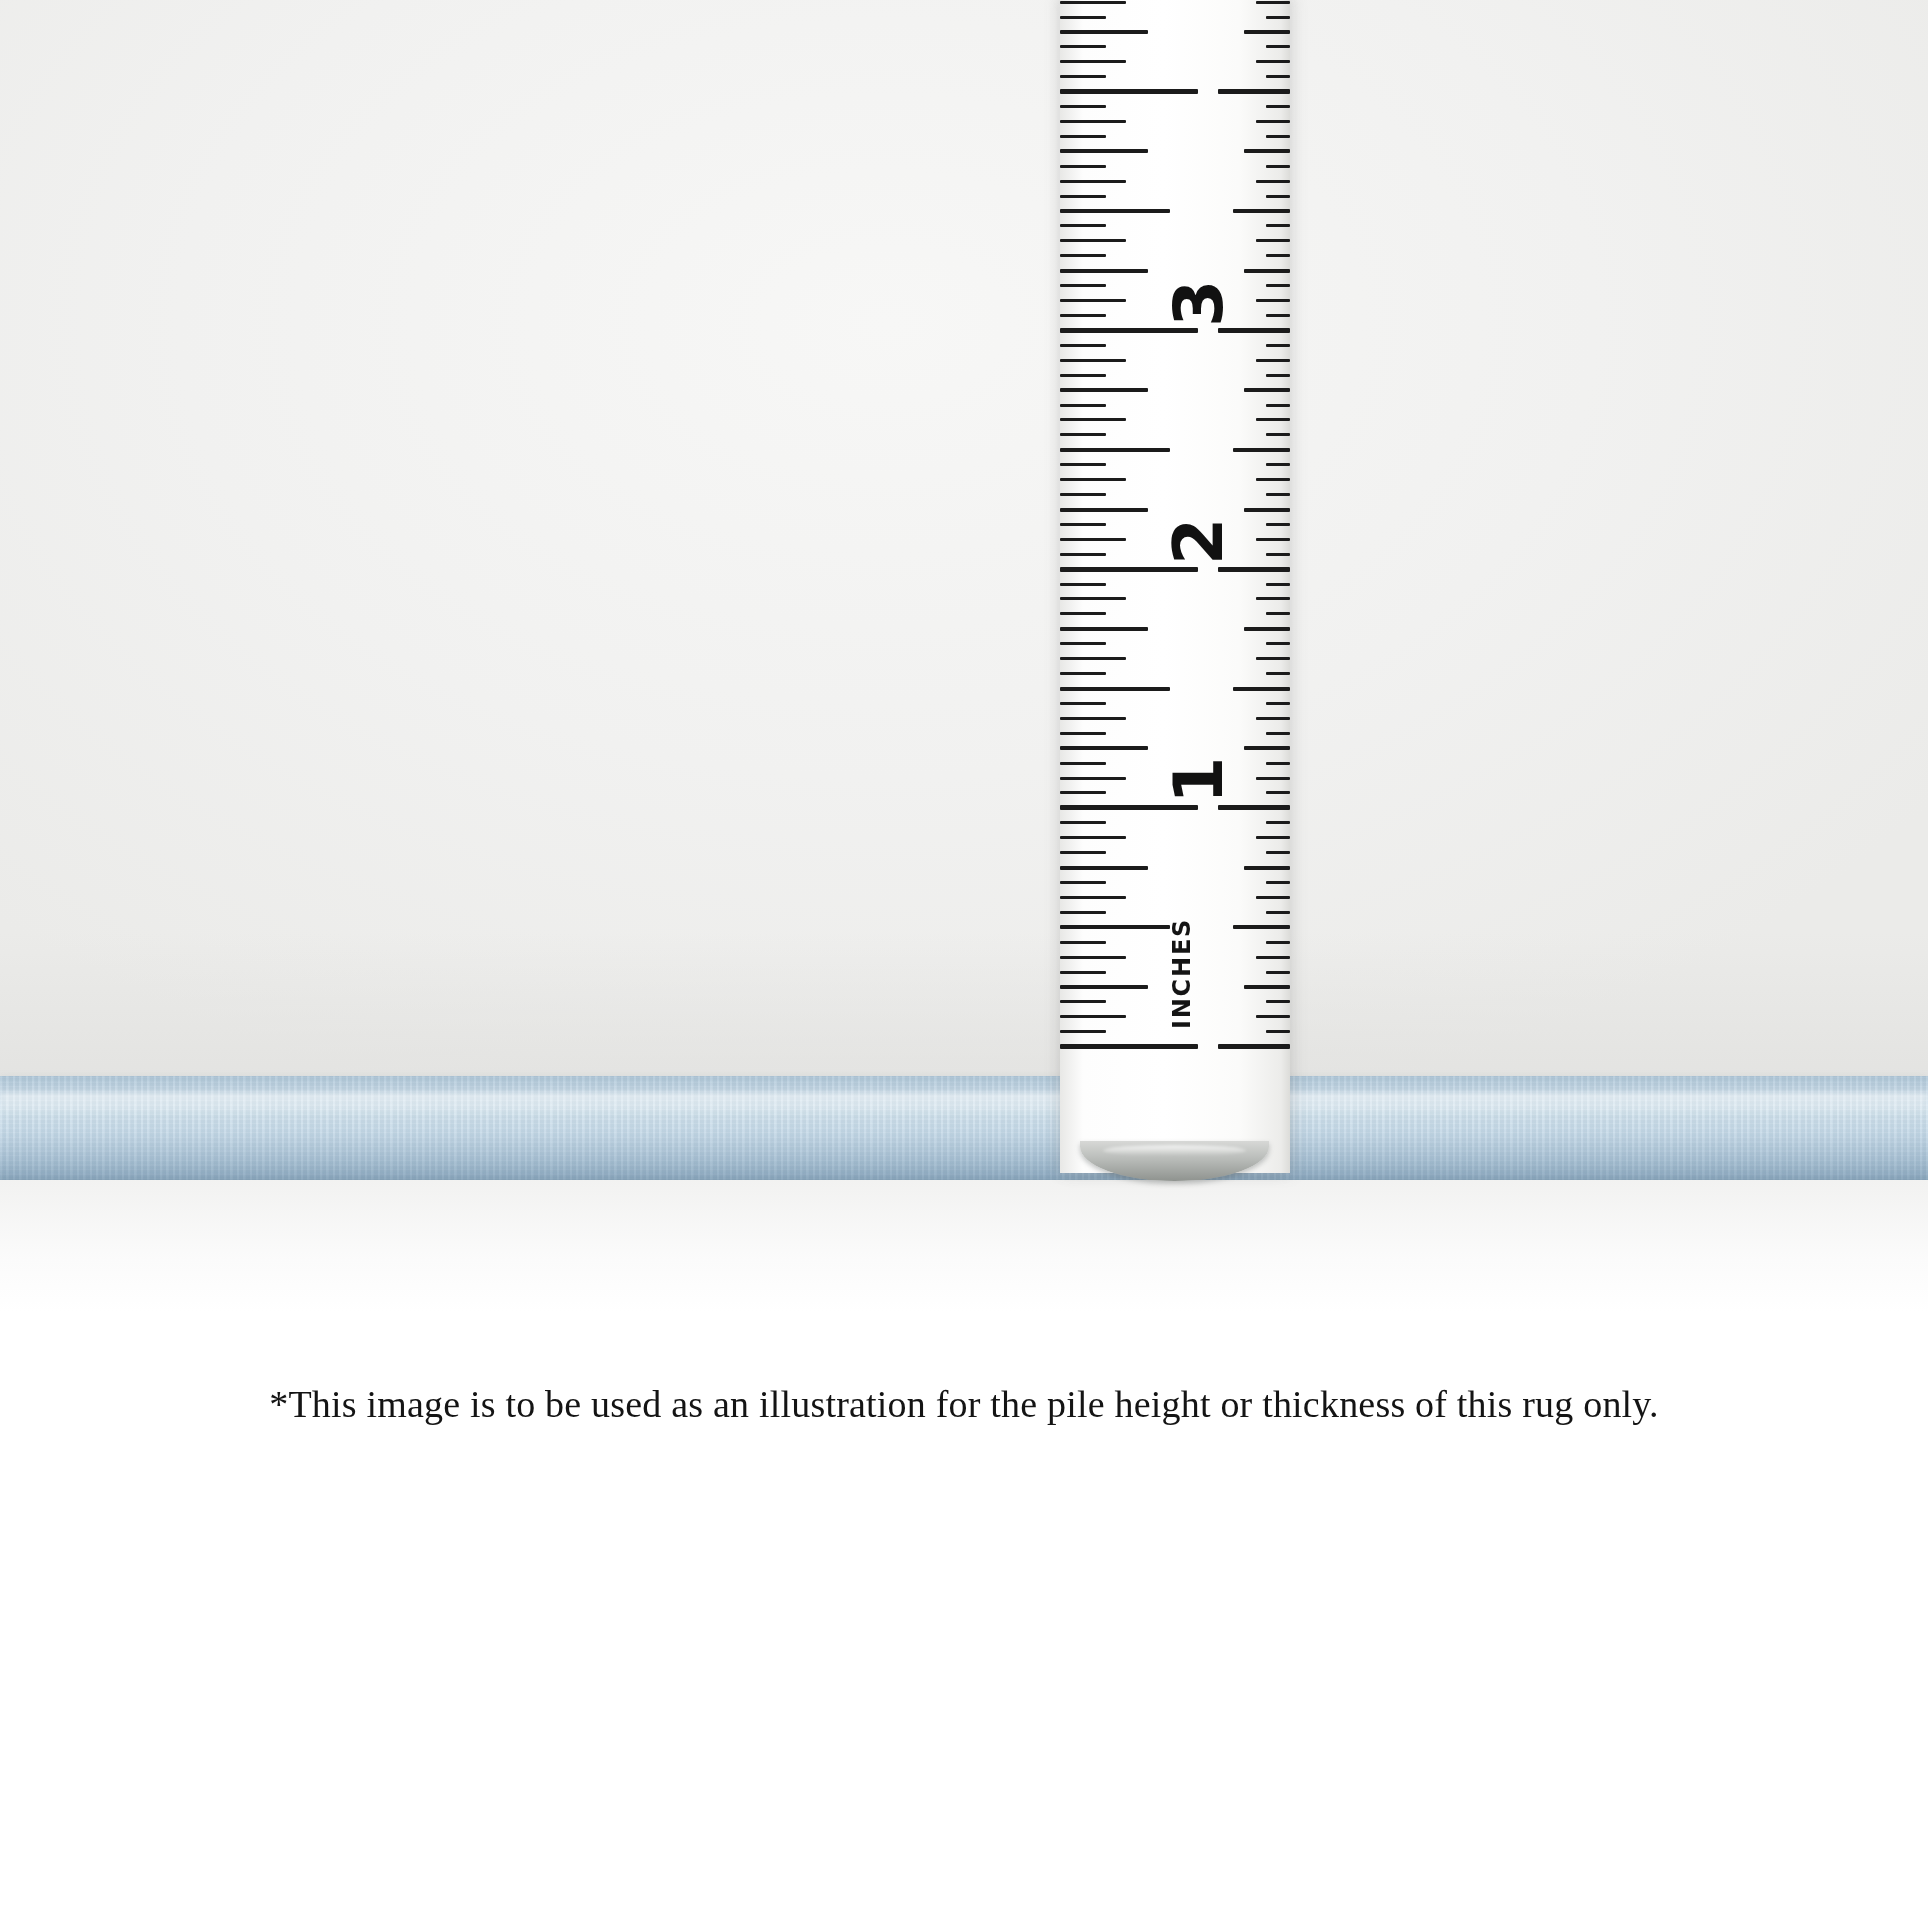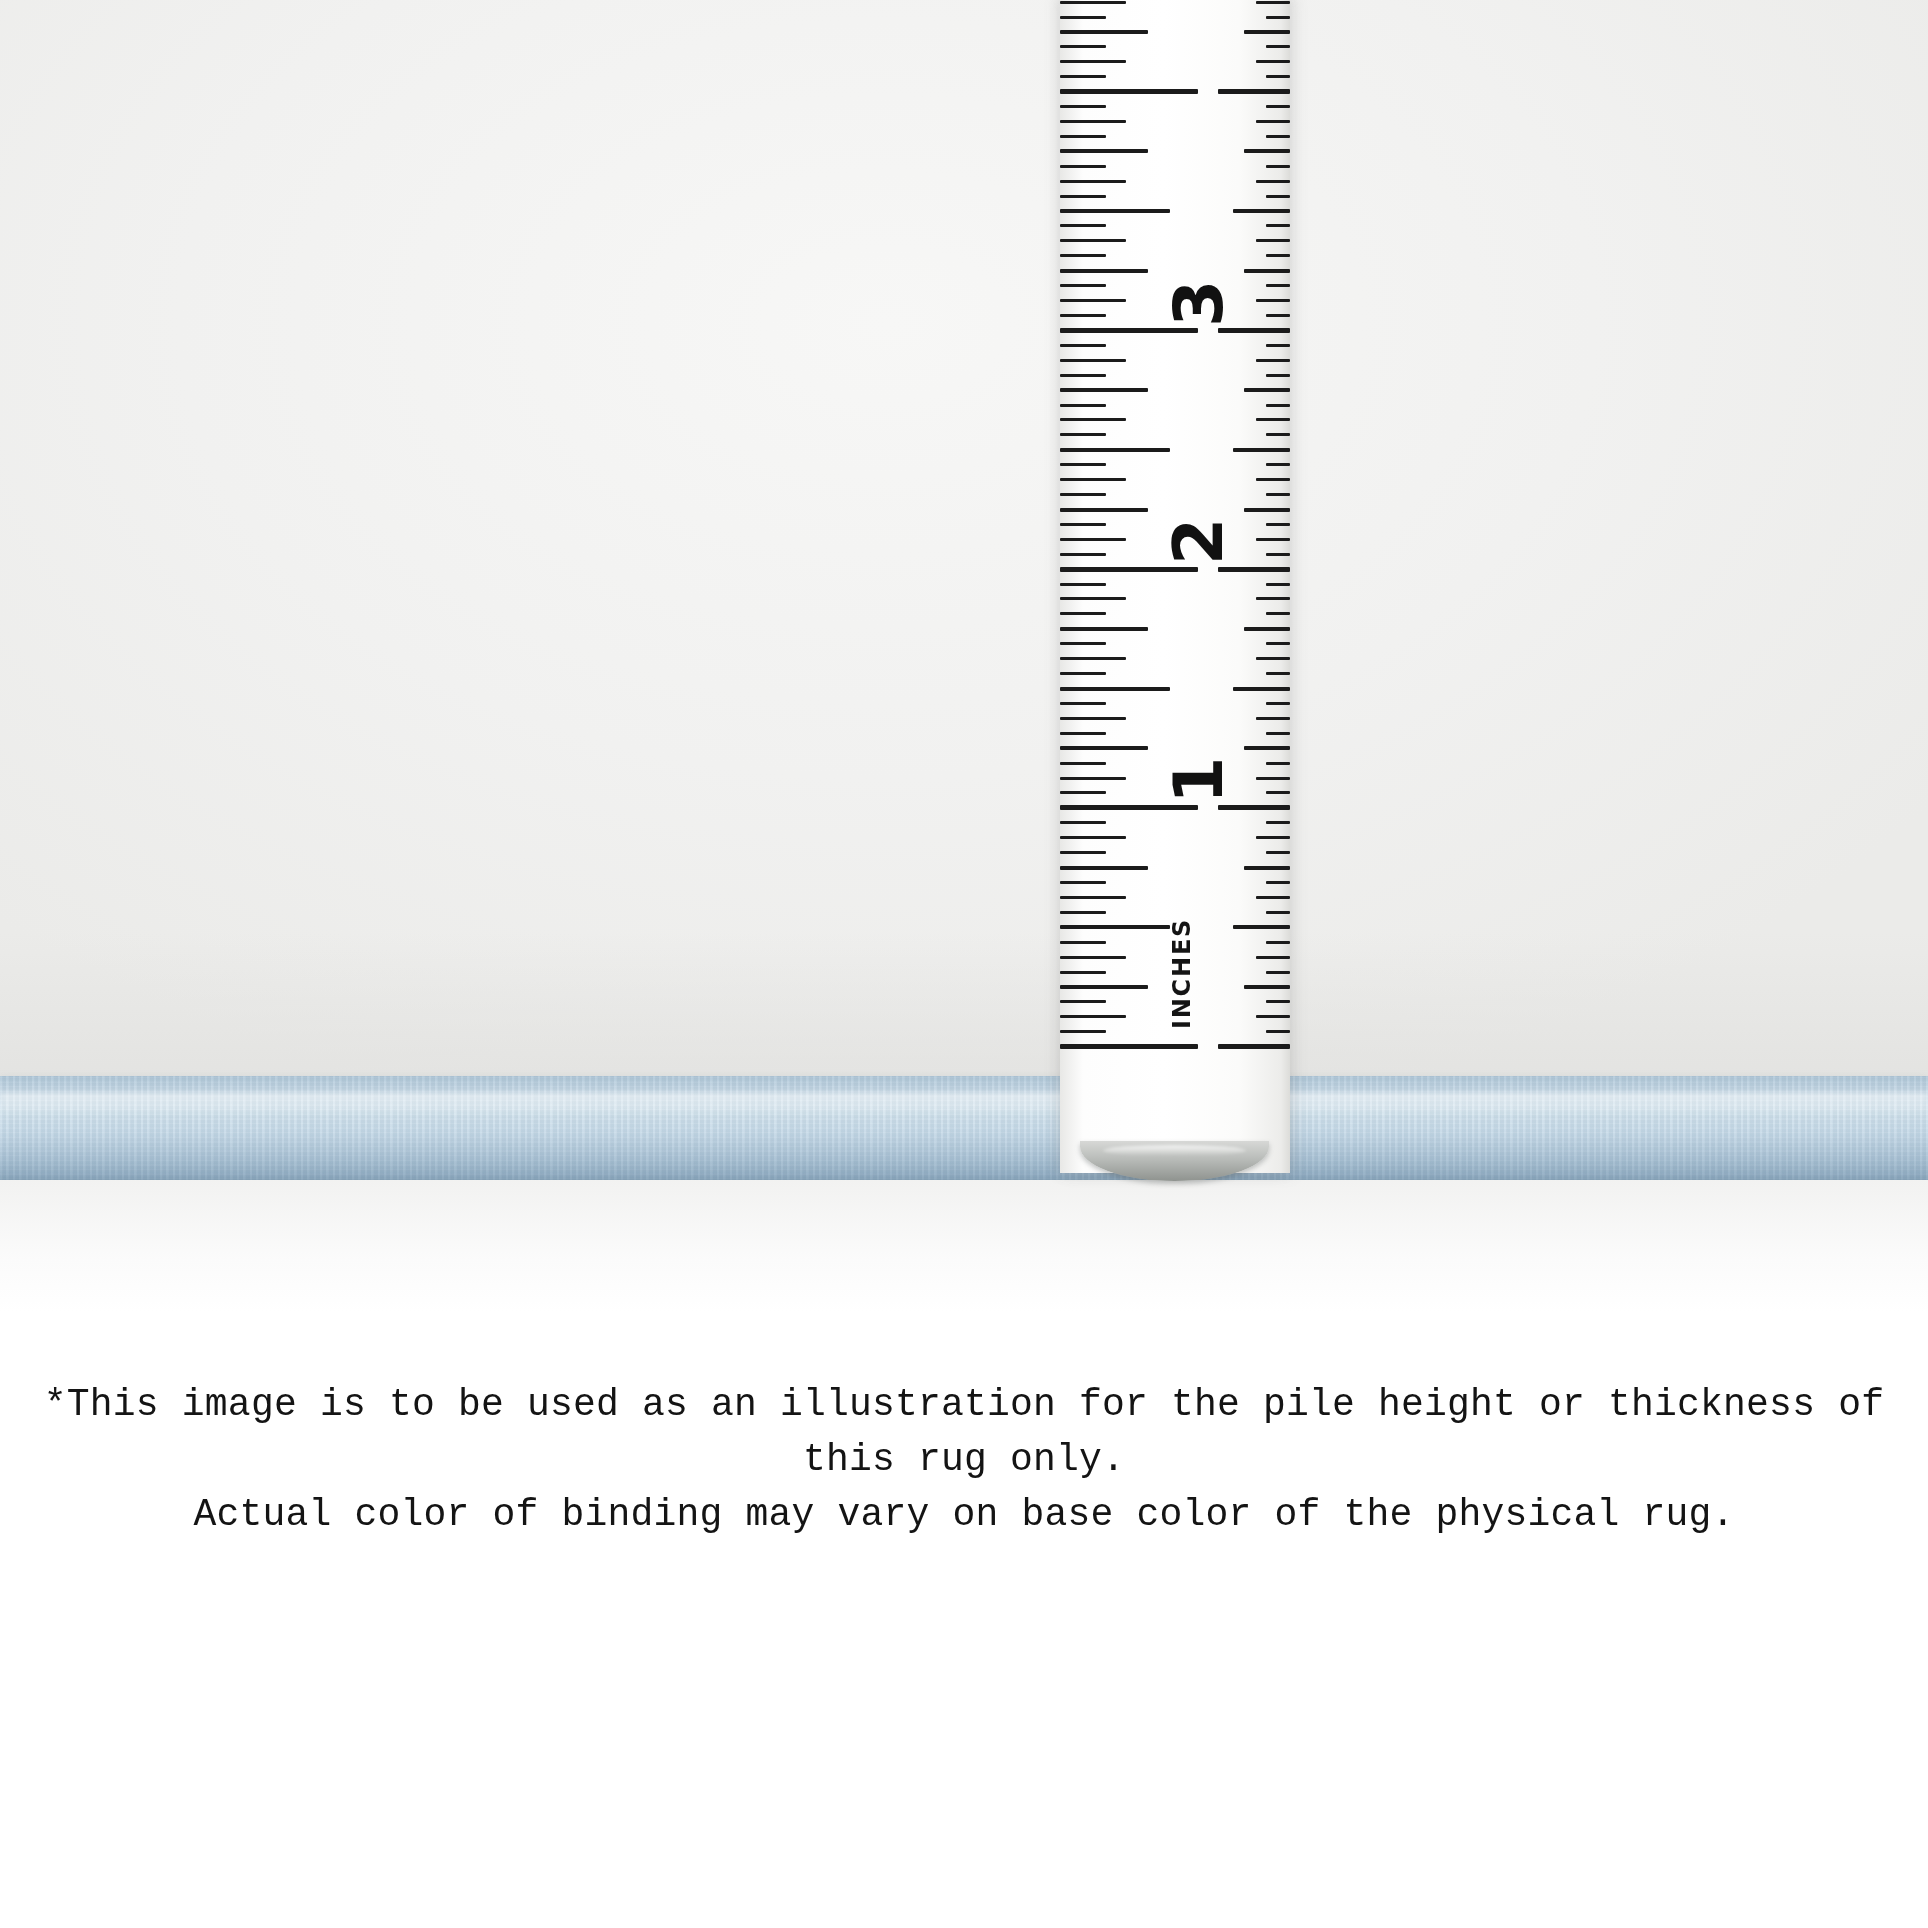--- a/index.html
+++ b/index.html
@@ -171,21 +171,21 @@
     filter: blur(1.8px);
   }
 
   
   .caption {
     position: absolute;
     left: 0;
     top: 1377px;
     width: 1928px;
     text-align: center;
-    font-family: Liberation Mono, monospace;
+    font-family: Liberation Serif, serif;
     color: #141414;
     font-size: 38px;
     line-height: 1.45;
     letter-spacing: 0.2px;
   }
   .caption .line { display: block; }
 </style>
 </head>
 <body>
 
@@ -348,15 +348,14 @@
       <div class="lbl" style="top: 569px;">2</div>
       <div class="lbl" style="top: 331px;">3</div>
     </div>
   <div class="ruler-tip">
     <div class="gloss"></div>
   </div>
 </div>
 
 <div class="caption">
   <span class="line">*This image is to be used as an illustration for the pile height or thickness of this rug only.</span>
-  <span class="line">Actual color of binding may vary on base color of the physical rug.</span>
 </div>
 
 
 </body></html>

